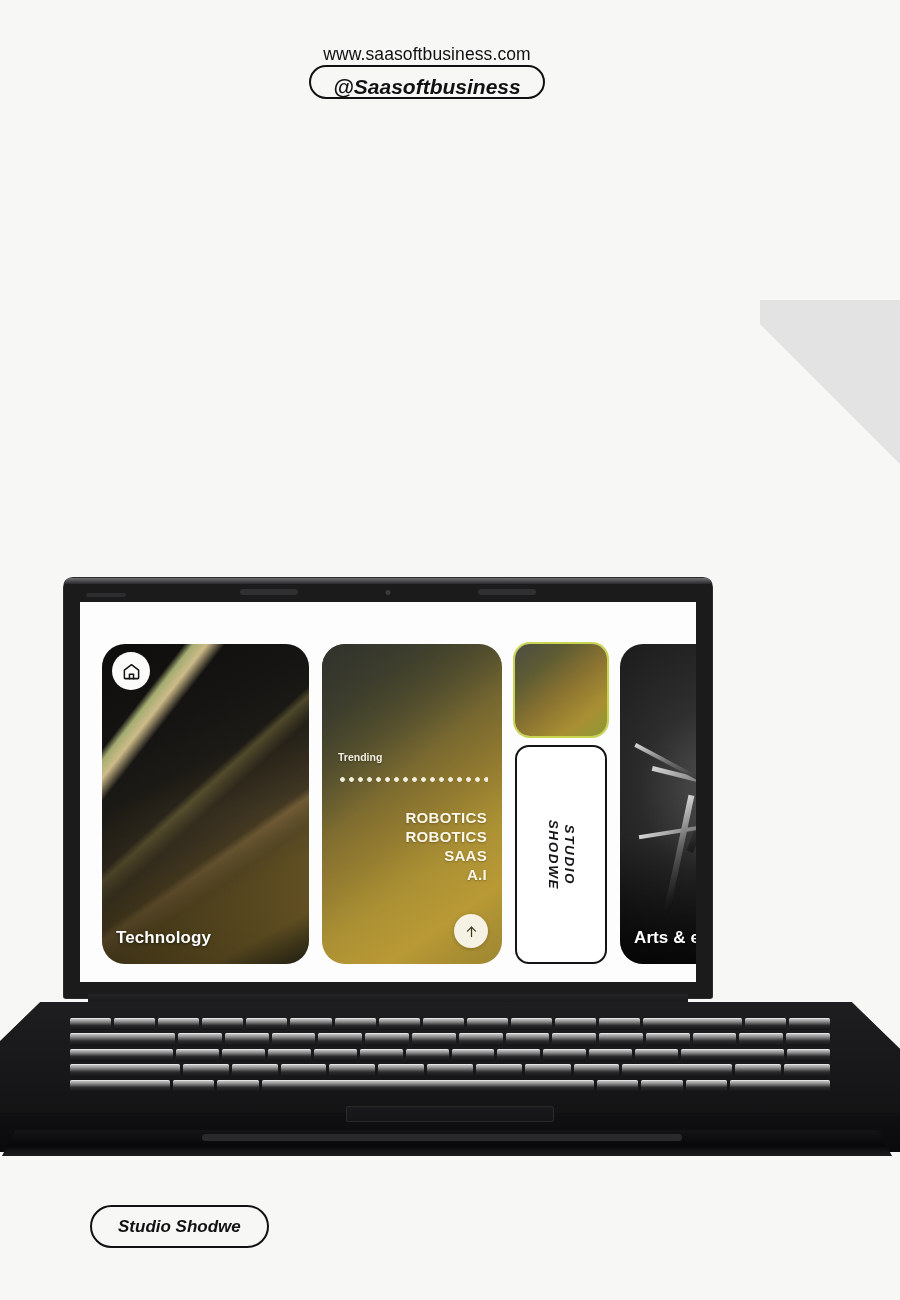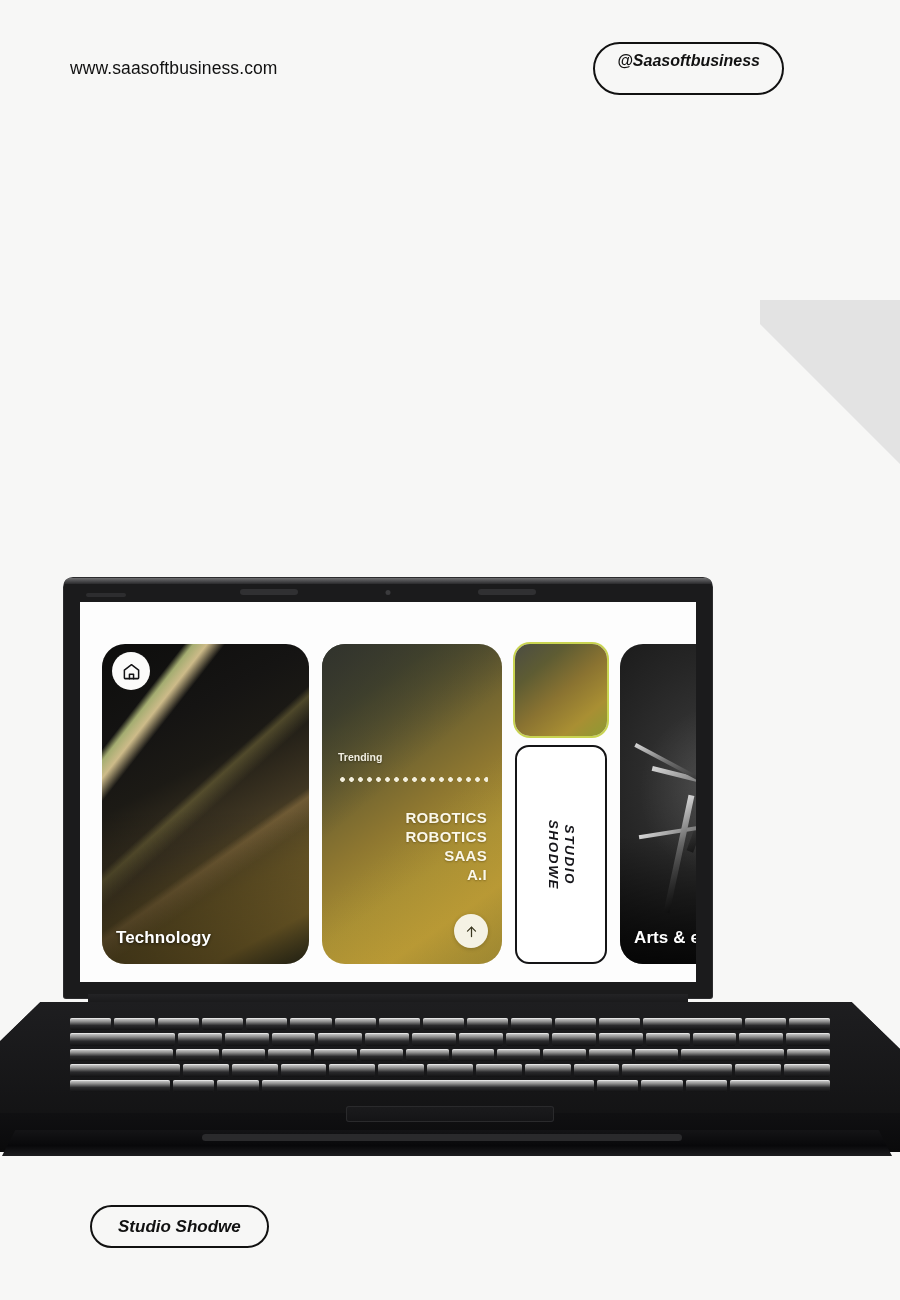--- a/index.html
+++ b/index.html
@@ -27,32 +27,33 @@
     pointer-events:none;
   }
 
   
   .header {
     position:absolute; left:0; top:44px;
     width:852px; height:48px;
     display:flex; align-items:center;
     justify-content:space-between;
     padding:0 68px 0 70px;
+    flex-direction:column;
   }
   .site-url {
     font-size:17.5px;
     color:#111;
     letter-spacing:.1px;
     white-space:nowrap;
   }
   .handle-pill {
     border:2px solid #111;
     border-radius:999px;
-    padding:9px 22px 24px;
-    font-size:16px;
+    padding:9px 22px 0;
+    font-size:21px;
     font-weight:bold;
     font-style:italic;
     color:#111;
     white-space:nowrap;
     line-height:1;
   }
 
   
   .headline-block {
     position:absolute;

